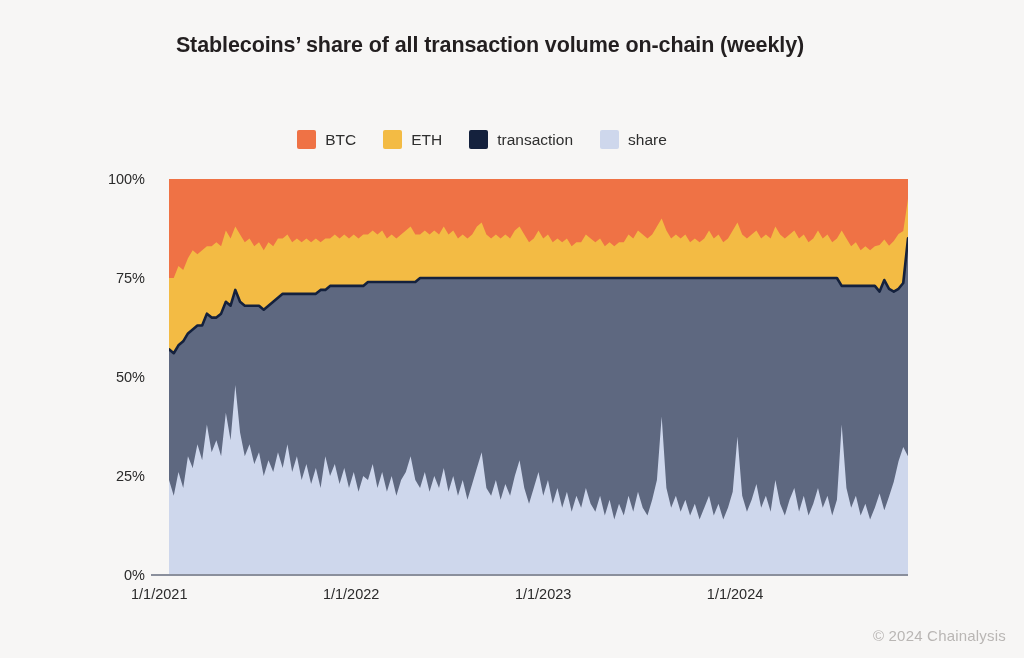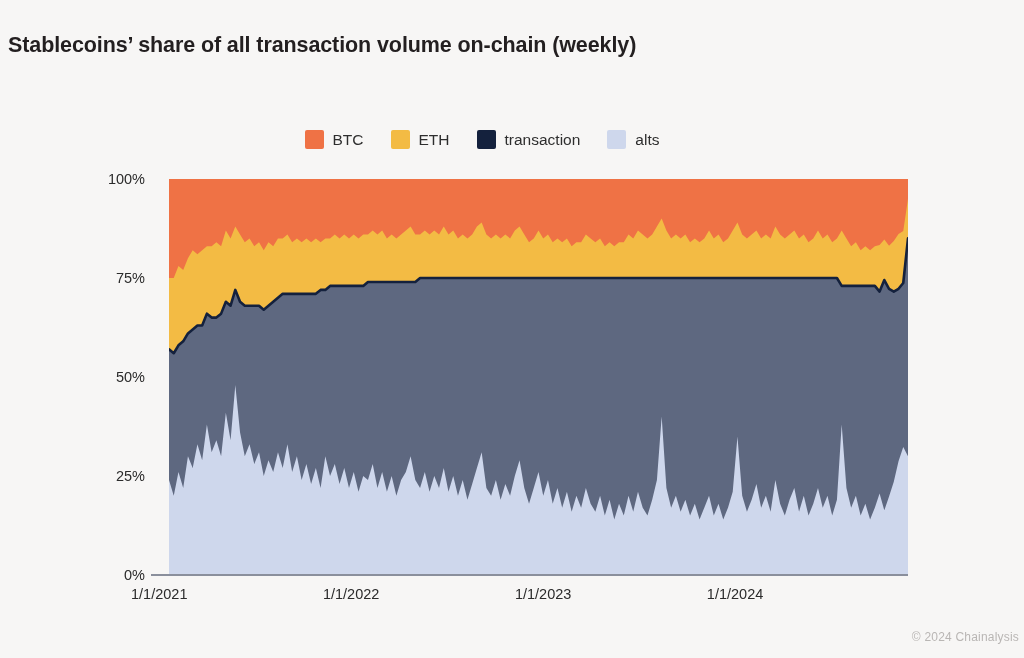--- a/index.html
+++ b/index.html
@@ -20,23 +20,23 @@
   .figure {
     position: absolute;
     inset: 0;
     background: #f7f6f5;
   }
 
   
   .header {
     position: absolute;
     top: 32px;
-    left: 8px;
+    left: 0;
     width: 980px;
-    text-align: left;
+    text-align: center;
   }
   .chart-title {
     font-size: 21.5px;
     font-weight: bold;
     color: #231f20;
     letter-spacing: -0.1px;
     line-height: 1.25;
     margin: 0;
   }
   .chart-subtitle {
@@ -95,23 +95,23 @@
   }
   .tick-label-x {
     font-family: "Liberation Sans", sans-serif;
     font-size: 14.5px;
     fill: #2b2b2b;
   }
 
   
   .footer-credit {
     position: absolute;
-    right: 5px;
+    right: 18px;
     bottom: 14px;
-    font-size: 12px;
+    font-size: 15px;
     color: #b9b6b4;
     letter-spacing: 0.2px;
   }
 </style>
 </head>
 <body>
 
 <div class="figure">
 
   <div class="header">
@@ -126,21 +126,21 @@
     <div class="legend-item">
       <span class="legend-swatch" style="background: rgb(243, 187, 68);"></span>
       <span class="legend-label">ETH</span>
     </div>
     <div class="legend-item">
       <span class="legend-swatch" style="background: rgb(20, 33, 61);"></span>
       <span class="legend-label">transaction</span>
     </div>
     <div class="legend-item">
       <span class="legend-swatch" style="background: rgb(206, 215, 236);"></span>
-      <span class="legend-label">alts</span>
+      <span class="legend-label">share</span>
     </div>
   </div>
 
   <div class="plot-wrap">
     <svg class="plot-svg" width="1024" height="658" viewBox="0 0 1024 658">
       <defs>
         <clipPath id="plotClip">
           <rect id="plotClipRect" x="169" y="179" width="739" height="396"></rect>
         </clipPath>
       </defs>

